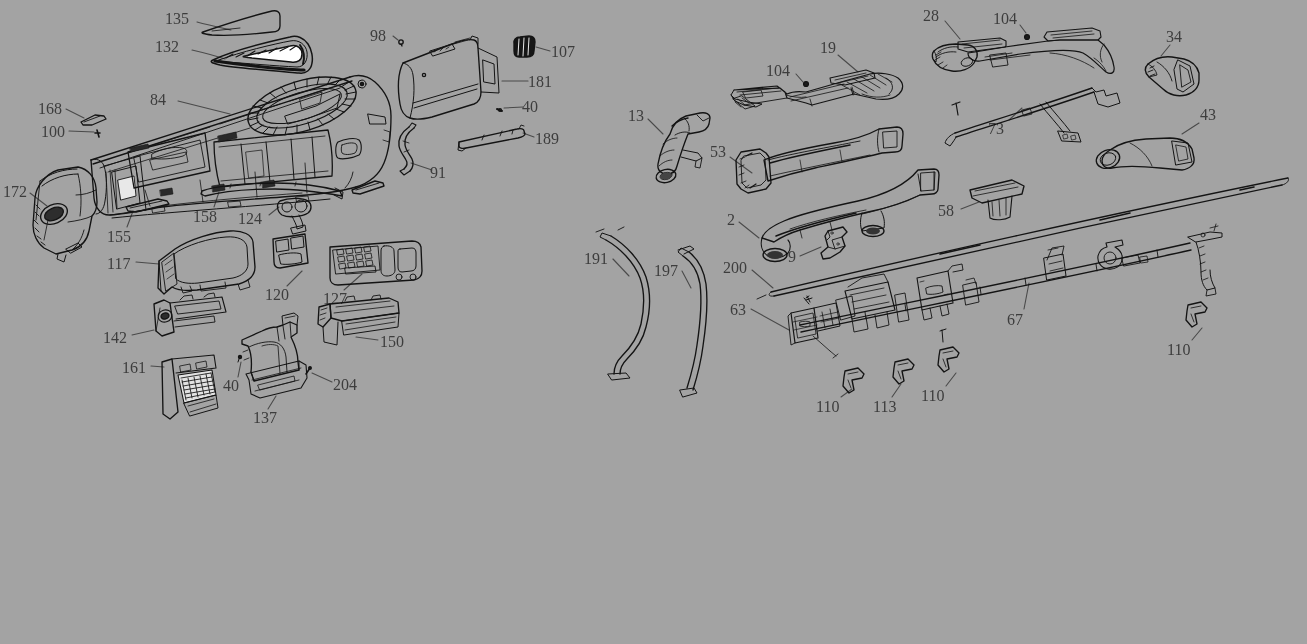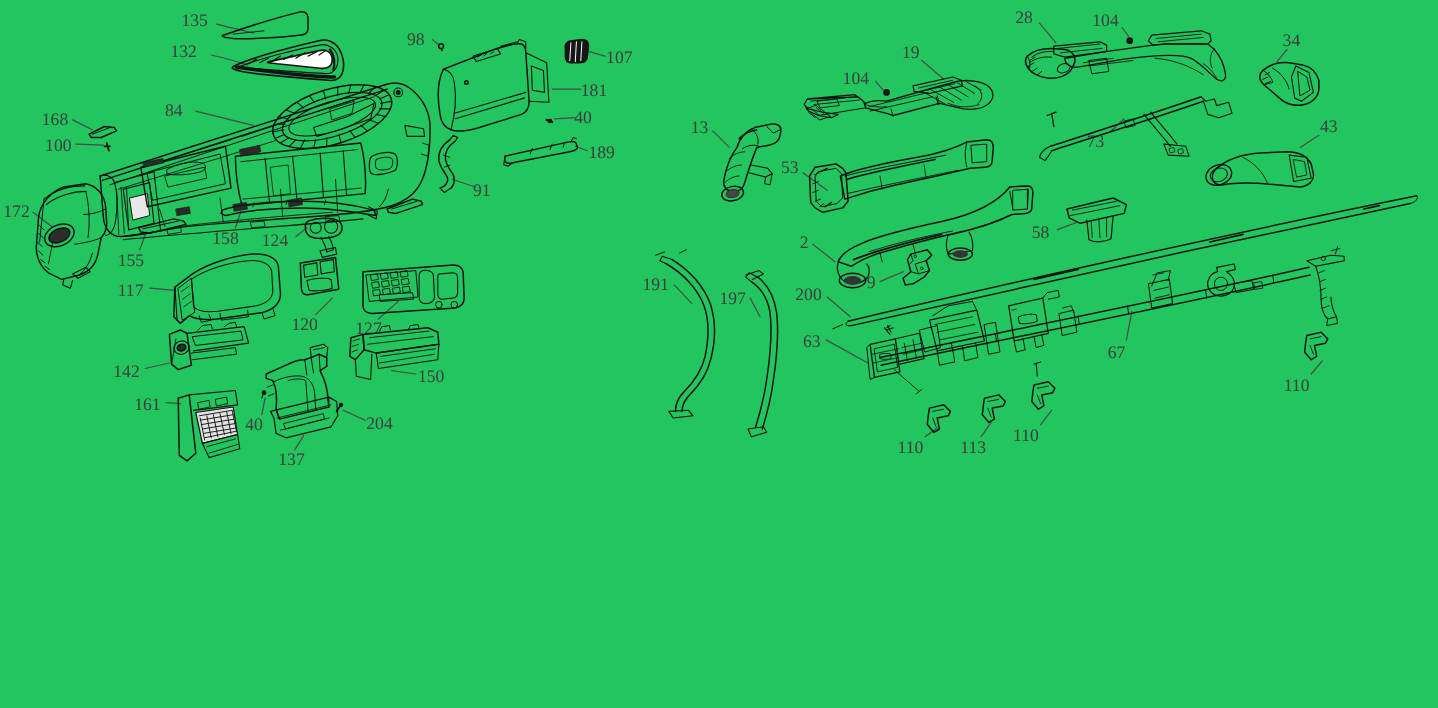--- a/index.html
+++ b/index.html
@@ -1,16 +1,16 @@
 <!DOCTYPE html>
 <html><head>
 <meta charset="utf-8">
 <style>
 html,body{margin:0;padding:0;background:#ffffff;}
-#wrap{position:relative;width:1307px;height:644px;background:#22c55e;overflow:hidden;transform:translateZ(0);}
+#wrap{position:relative;width:1307px;height:644px;background:#a3a3a3;overflow:hidden;transform:translateZ(0);}
 svg{position:absolute;left:0;top:0;}
 text{font-family:"Liberation Serif", serif;font-size:16px;fill:#3d3d3d;}
 </style>
 </head>
 <body>
 <div id="wrap">
 <svg width="1307" height="644" viewBox="0 0 1307 644" fill="none" stroke-linecap="round" stroke-linejoin="round">
 
 <g stroke="#4a4a4a" stroke-width="1.1" fill="none">
   <path d="M197,22 C208,25 222,28 231,30"></path>

